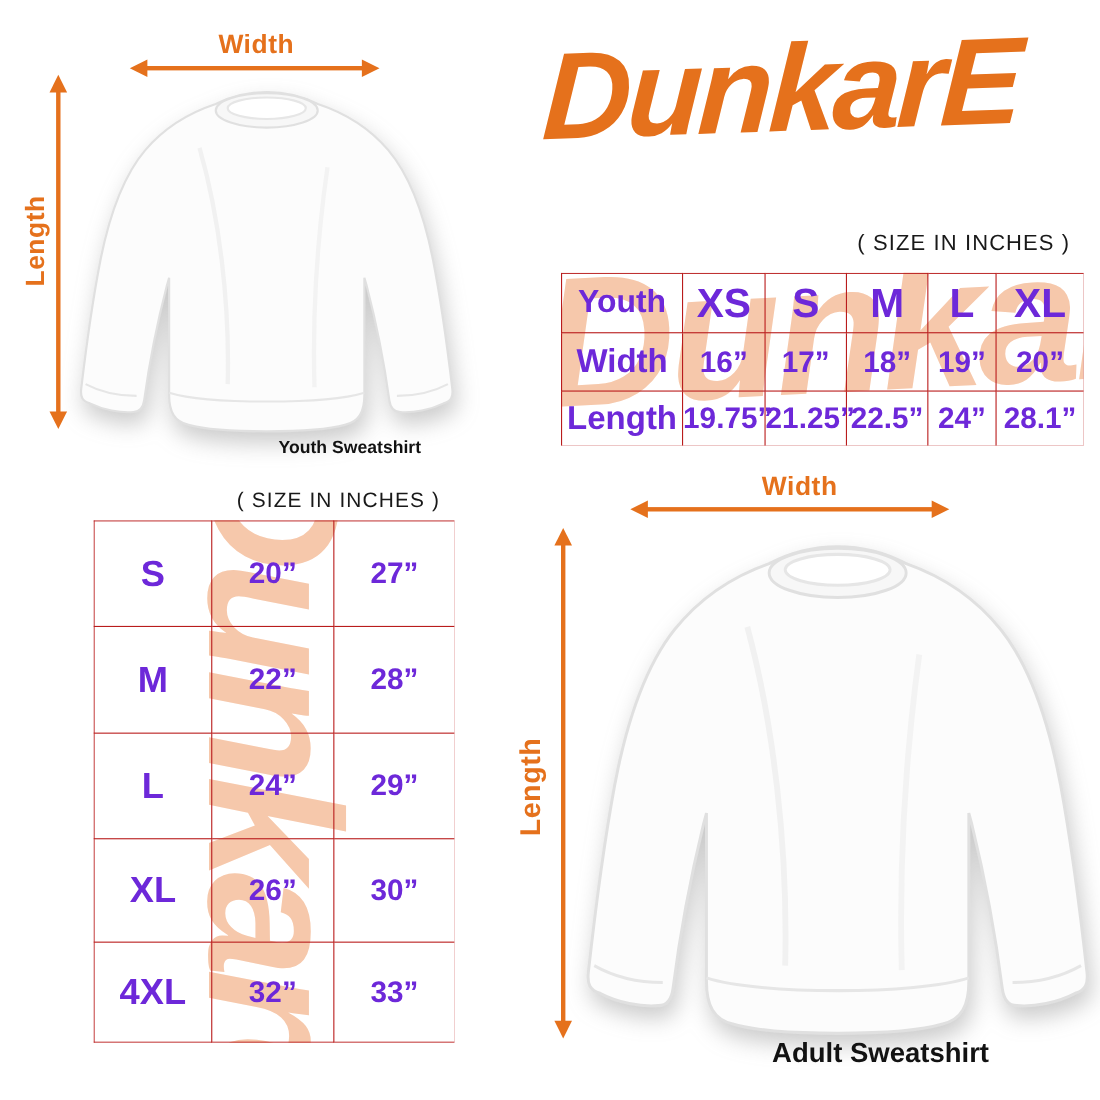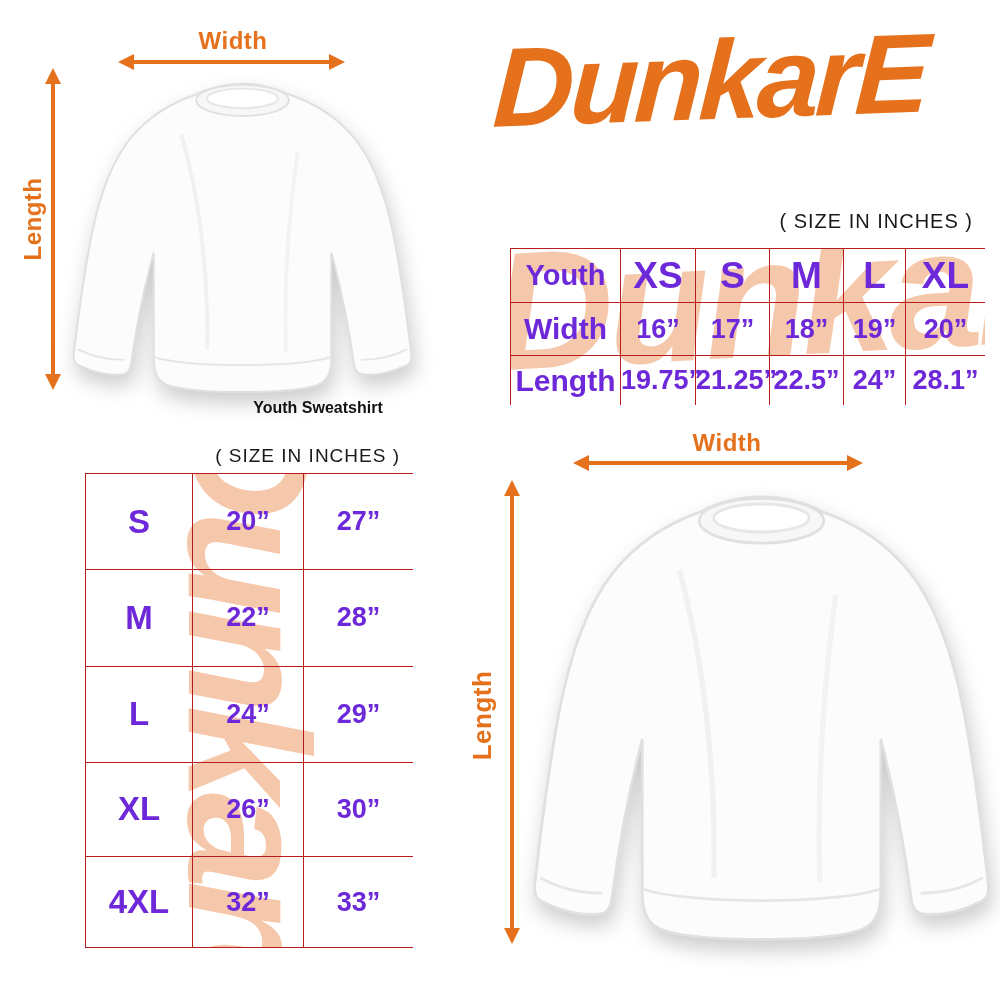--- a/index.html
+++ b/index.html
@@ -199,14 +199,15 @@
     <path d="M13,282 C26,289 43,293 60,293" fill="none" stroke="#e6e6e6" stroke-width="2"></path>
     <path d="M347,282 C334,289 317,293 300,293" fill="none" stroke="#e6e6e6" stroke-width="2"></path>
   </svg>
 
   <div class="dim-label" style="left:667px; top:429px; width:120px;">Width</div>
   <div class="arrow-h" style="left:585px; top:461px; width:266px;"></div>
 
   <div class="dim-label rot" style="left:422px; top:700px; width:120px; font-size:26px;">Length</div>
   <div class="arrow-v" style="left:510px; top:492px; height:440px;"></div>
 
+  <div class="illus-caption" style="left:688px; top:943px; width:225px; font-size:25px;">Adult Sweatshirt</div>
 
 </div>
 
 </body></html>

